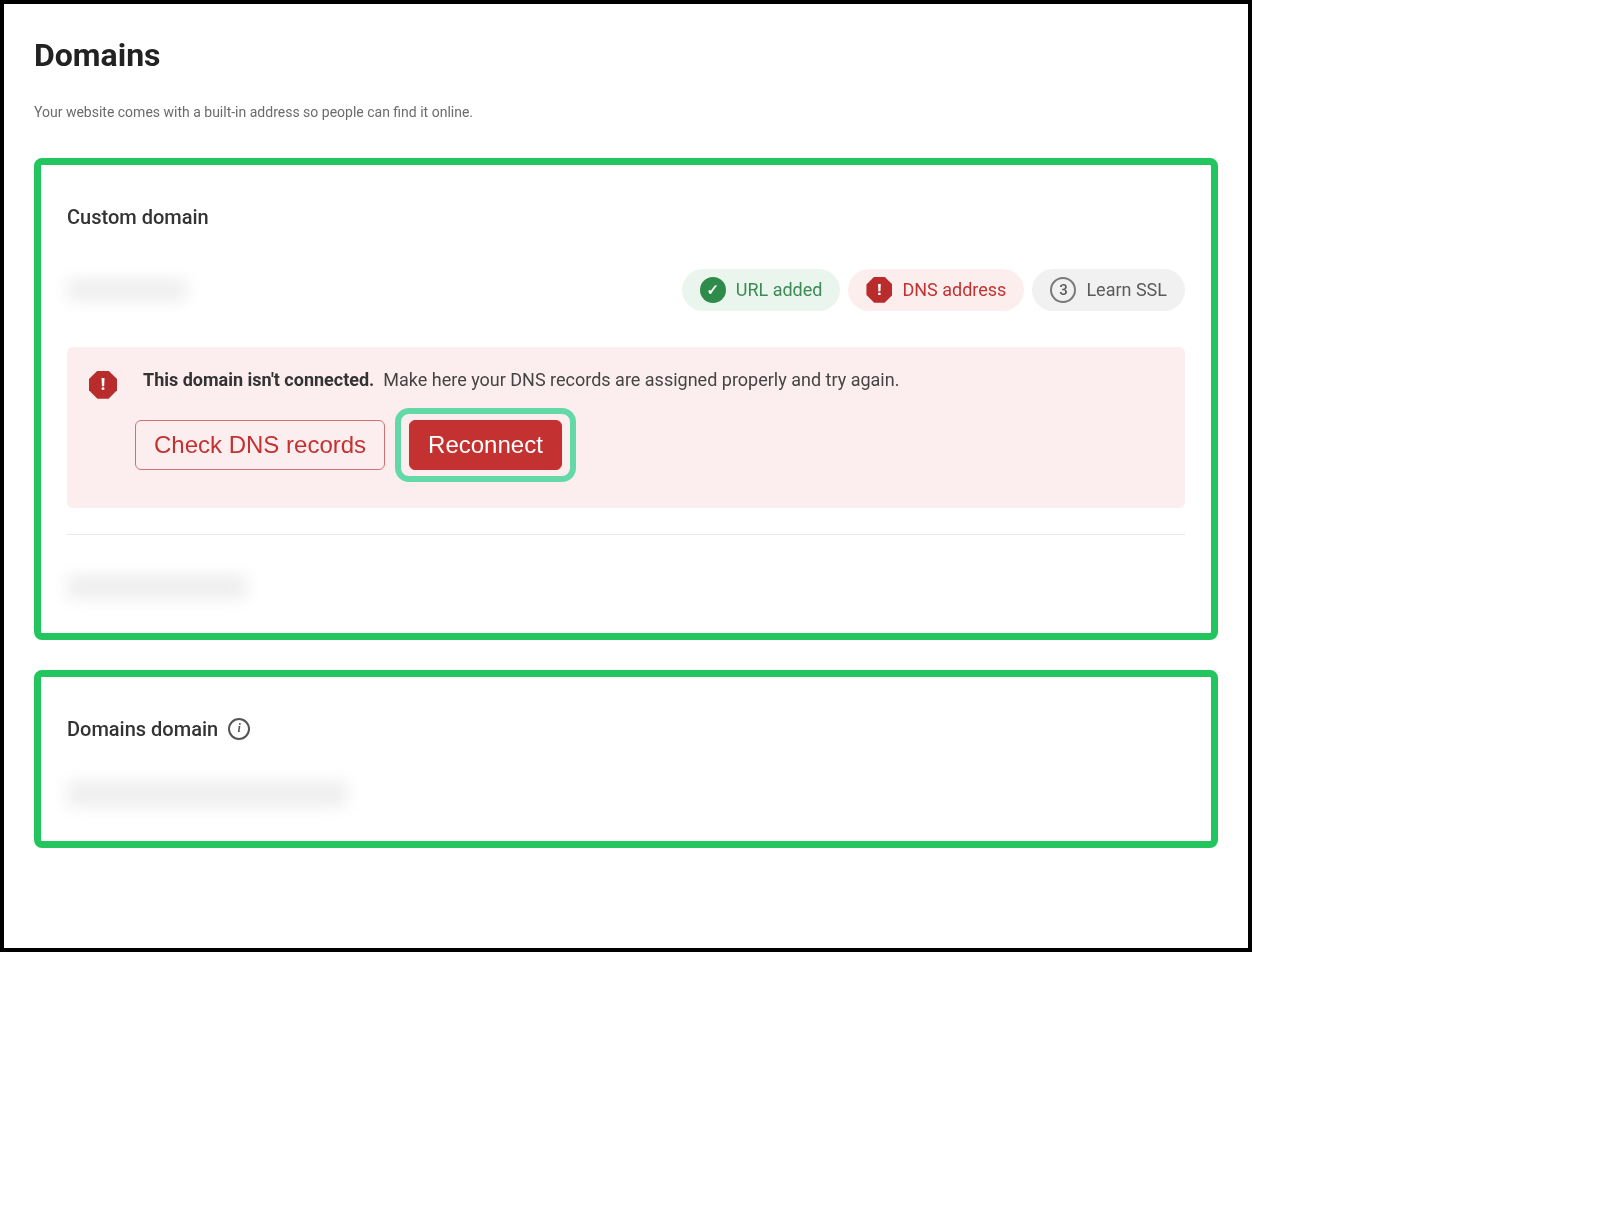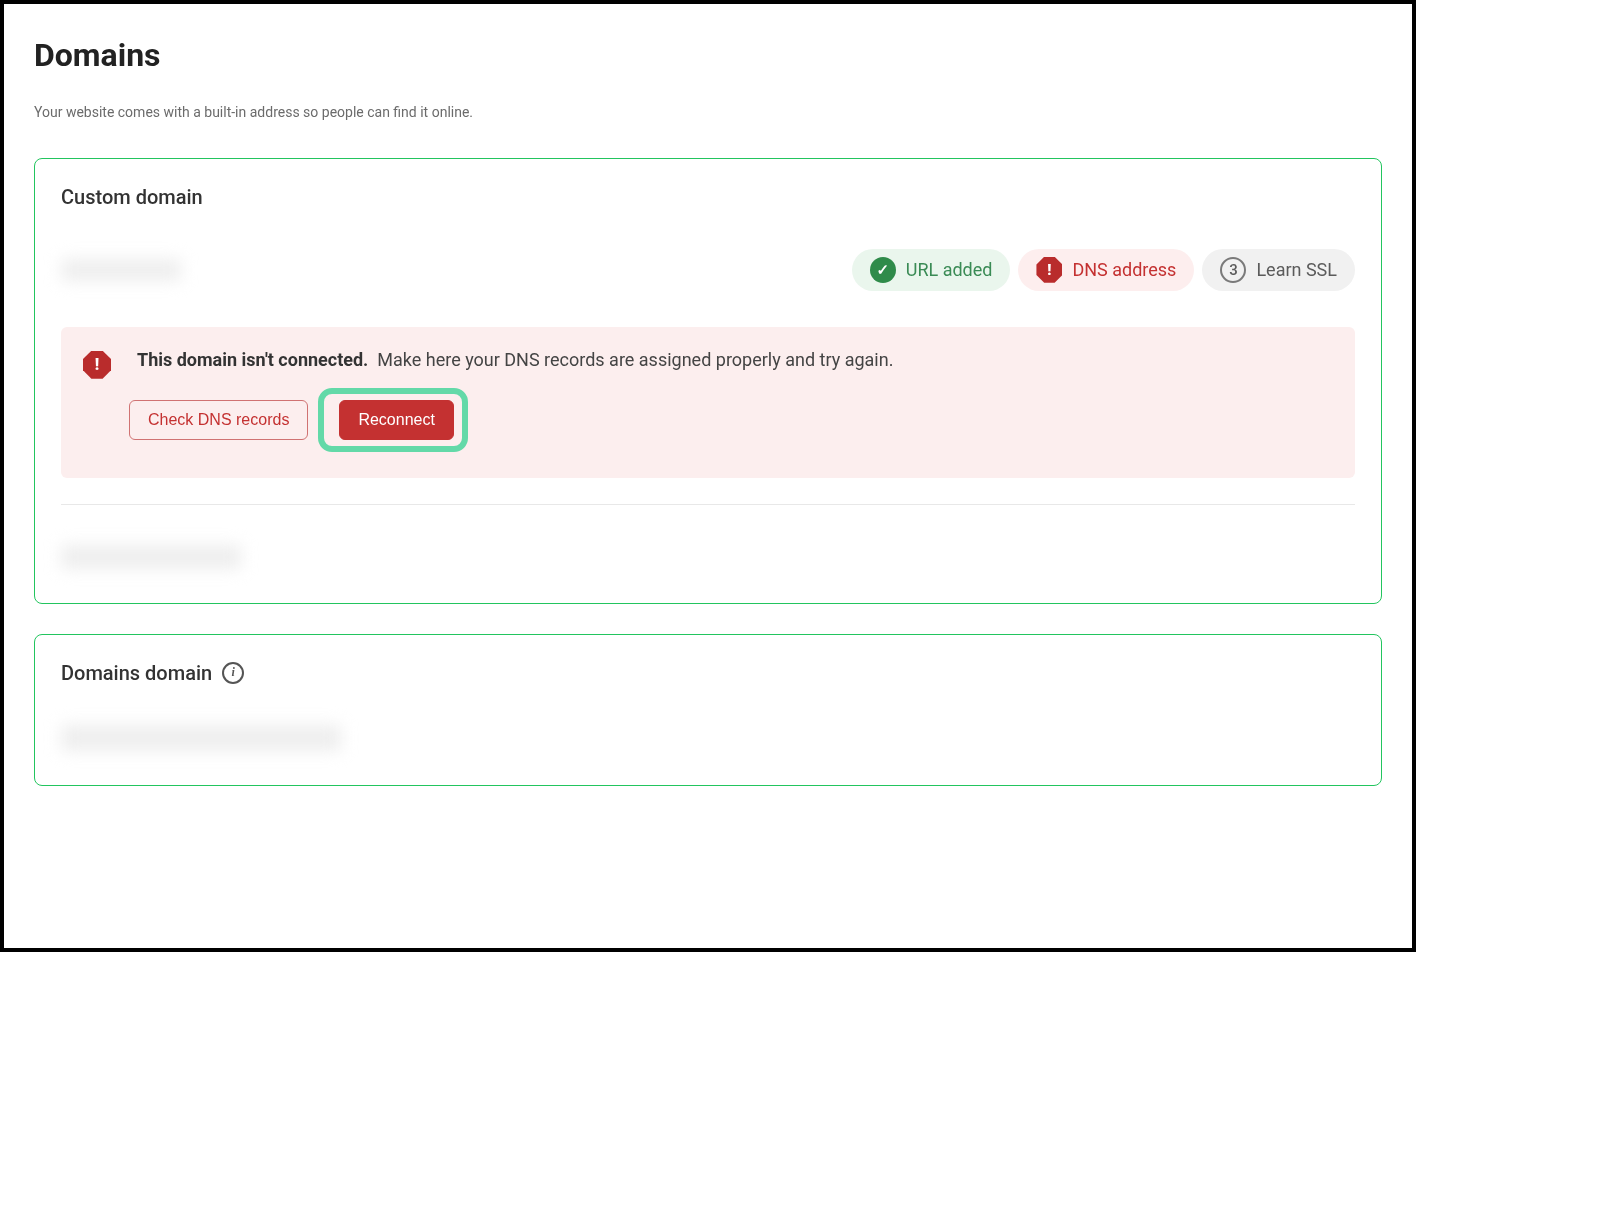--- a/index.html
+++ b/index.html
@@ -4,21 +4,21 @@
 <style>
   * { box-sizing: border-box; }
   body {
     margin: 0;
     font-family: -apple-system, BlinkMacSystemFont, "Segoe UI", Roboto, Helvetica, Arial, sans-serif;
     background: #fff;
     color: #333;
   }
   .frame {
     border: 4px solid #000;
-    width: 1416px;
+    width: 1252px;
     height: 952px;
     margin: 0;
     padding: 28px 30px;
   }
   .page-title {
     font-size: 32px;
     font-weight: 700;
     margin: 4px 0 28px 0;
     color: #222;
   }
@@ -26,23 +26,23 @@
     font-size: 14px;
     line-height: 1.55;
     color: #6b6b6b;
     margin-bottom: 34px;
   }
   .intro a {
     color: #2457d8;
     text-decoration: underline;
   }
   .card {
-    border: 1px solid #22c55e;
+    border: 7px solid #22c55e;
     border-radius: 8px;
-    padding: 26px 26px 30px 26px;
+    padding: 40px 26px 30px 26px;
     margin-bottom: 30px;
     background: #fff;
   }
   .card-title {
     font-size: 20px;
     font-weight: 500;
     color: #333;
     margin: 0 0 40px 0;
     display: flex;
     align-items: center;
@@ -118,37 +118,36 @@
     padding: 22px 24px 26px 22px;
     display:flex;
     gap:18px;
   }
   .alert .icon-octagon { flex:none; margin-top:2px; width:28px;height:28px;font-size:16px;}
   .alert-body { flex:1; }
   .alert-text { font-size:18px; color:#444; margin-bottom:18px; }
   .alert-text b { font-weight:700; color:#333;margin-left:8px; }
   .btn-row { display:flex; align-items:center; gap:0; }
   .btn {
-    font-size:16px;
+    font-size:24px;
     padding:10px 18px;
     border-radius:6px;
     cursor:pointer;
     border:1px solid transparent;
     font-weight:500;
   }
   .btn-outline-red {
     border:1px solid #d07272;
     color:#c43131;
     background:transparent;
   }
   .btn-solid-red {
     background:#c43131;
     color:#fff;
     border:1px solid #c43131;
-    margin-left:7px;
   }
   .highlight-ring {
     border: 6px solid #63d9a8;
     border-radius: 14px;
     padding: 6px 8px;
     display:inline-flex;
     margin-left: 10px;
   }
   .divider {
     height:1px;background:#e8e8e8;margin:26px 0 40px 0;

